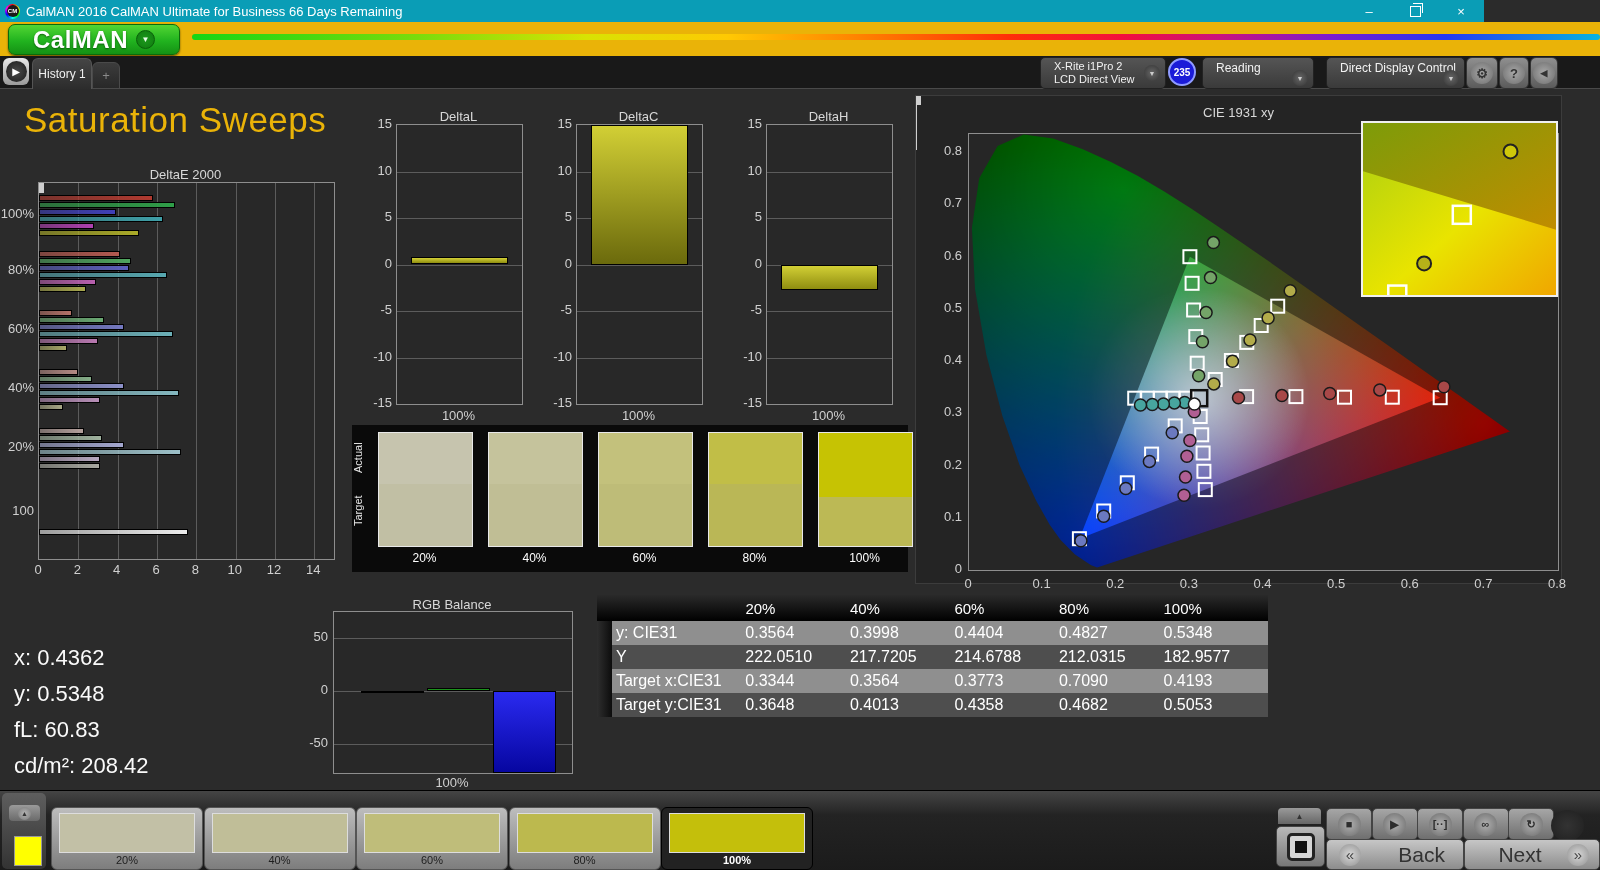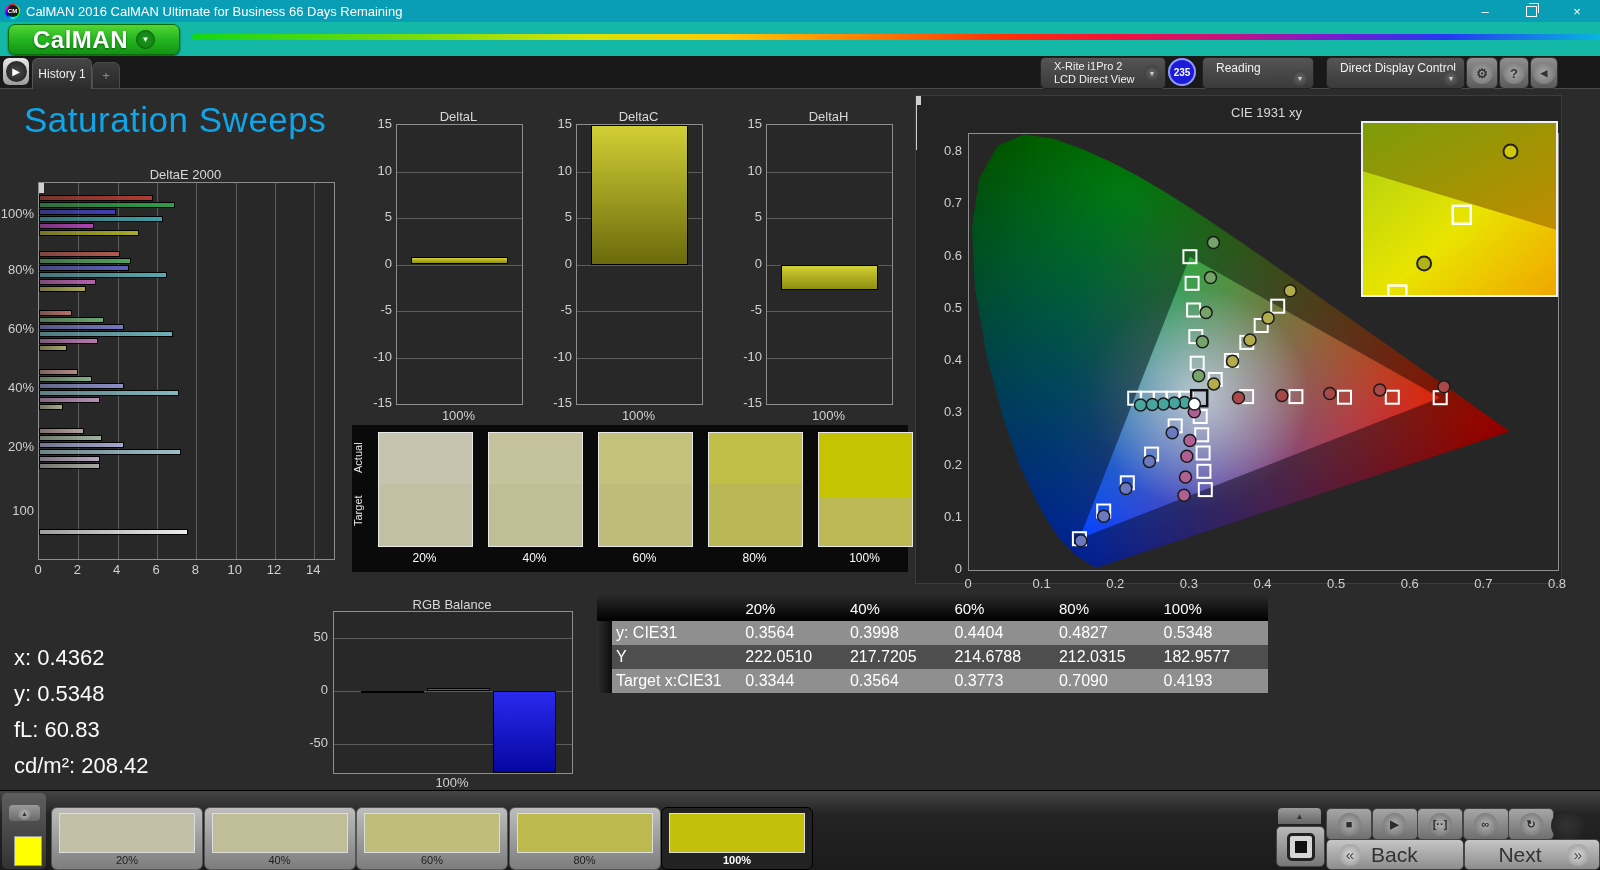--- a/index.html
+++ b/index.html
@@ -1,30 +1,30 @@
 <!DOCTYPE html>
 <html><head>
 <meta charset="utf-8">
 <style>
   html,body{margin:0;padding:0;background:#111;}
   #app{position:relative;width:1600px;height:870px;overflow:hidden;background:#2b2b2b;
        font-family:"Liberation Sans",sans-serif;color:#eee;-webkit-font-smoothing:antialiased;}
   
-  .titlebar{position:absolute;left:0;top:0;width:1600px;height:22px;background:#0a9db6;display:flex;align-items:center;}
+  .titlebar{position:absolute;left:0;top:0;width:1484px;height:22px;background:#0a9db6;display:flex;align-items:center;}
   .app-icon{width:15px;height:15px;border-radius:50%;margin:0 6px 0 5px;
             background:conic-gradient(#f00,#ff0,#0f0,#0ff,#00f,#f0f,#f00);position:relative;}
   .app-icon span{position:absolute;left:1.5px;top:1.5px;width:12px;height:12px;border-radius:50%;
             background:#1b1b1b;color:#fff;font-size:6px;font-weight:bold;display:flex;align-items:center;justify-content:center;}
   .win-title{font-size:13px;color:#fff;}
   .win-controls{position:absolute;right:0;top:0;height:22px;display:flex;}
   .win-btn{width:46px;height:22px;display:flex;align-items:center;justify-content:center;color:#fff;font-size:13px;}
   .win-max-box{width:9px;height:9px;border:1.2px solid #fff;position:relative;background:transparent;}
   .win-max-box:before{content:"";position:absolute;left:2px;top:-4px;width:9px;height:9px;border:1.2px solid #fff;border-bottom:none;border-left:none;}
   
-  .logo-row{position:absolute;left:0;top:22px;width:1600px;height:34px;background:#14b8a6;}
+  .logo-row{position:absolute;left:0;top:22px;width:1600px;height:34px;background:#eab308;}
   .logo-btn{position:absolute;left:8px;top:2px;width:170px;height:29px;border-radius:7px;
             background:linear-gradient(#52d633,#21b31f 55%,#149114);border:1px solid #0b6b0b;
             display:flex;align-items:center;justify-content:center;box-shadow:0 1px 2px rgba(0,0,0,.6);}
   .logo-text{color:#fff;font-size:24px;font-weight:bold;letter-spacing:.5px;text-shadow:0 1px 2px rgba(0,60,0,.7);}
   .logo-dd{width:17px;height:17px;border-radius:50%;background:radial-gradient(#1d9a1d,#0e7a0e);border:1px solid #0a5f0a;
            color:#eaffea;font-size:8px;display:flex;align-items:center;justify-content:center;margin-left:8px;}
   .rainbow{position:absolute;left:192px;top:12px;width:1408px;height:6px;border-radius:3px;
            background:linear-gradient(90deg,#15d615 0%,#79dc0c 16%,#d8e303 28%,#ffc903 38%,#ff7d00 48%,#ff2e08 58%,#f30f3c 66%,#c9127d 73%,#7a1bd0 81%,#2438f2 89%,#09b4df 100%);}
   
   .tab-row{position:absolute;left:0;top:56px;width:1600px;height:32px;background:#191919;border-bottom:1px solid #4a4a4a;}
@@ -43,21 +43,21 @@
   .dd .stripe{width:4px;height:24px;margin:0 6px 0 3px;border-radius:2px;}
   .dd .dd-arrow{width:16px;height:16px;border-radius:50%;background:radial-gradient(#666,#333);color:#ccc;font-size:7px;
       display:flex;align-items:center;justify-content:center;position:absolute;right:5px;top:7px;}
   .dd .txt1{font-size:11px;line-height:13px;}
   .badge{position:absolute;left:1168px;top:58px;width:28px;height:28px;border-radius:50%;background:#1b1bd8;border:2px solid #8f9bff;
       color:#fff;font-size:10px;font-weight:bold;display:flex;align-items:center;justify-content:center;box-sizing:border-box;}
   .tool-btn{position:absolute;top:57px;height:30px;border-radius:6px;background:linear-gradient(#8f8f8f,#5b5b5b);
       border:1px solid #333;color:#2e2e2e;display:flex;align-items:center;justify-content:center;font-weight:bold;}
   .tool-btn .circ{width:22px;height:22px;border-radius:50%;background:radial-gradient(#a8a8a8,#6e6e6e);display:flex;align-items:center;justify-content:center;font-size:13px;color:#333;}
   
-  .h1{position:absolute;left:24px;top:100px;font-size:35px;color:#0ea5e9;letter-spacing:.5px;}
+  .h1{position:absolute;left:24px;top:100px;font-size:35px;color:#eab308;letter-spacing:.5px;}
   .h2{position:absolute;left:14px;top:608px;font-size:26px;color:#fafafa;}
   .reading-line{position:absolute;left:14px;font-size:22px;color:#fafafa;}
   
   .chart-title{position:absolute;text-align:center;font-size:13px;color:#d8d8d8;}
   .plot{position:absolute;background:#282828;border:1px solid #8e8e8e;overflow:hidden;}
   .gridv{position:absolute;top:0;bottom:0;width:1px;background:#5c5c5c;}
   .gridh{position:absolute;left:0;right:0;height:1px;background:#5c5c5c;}
   .ticklab{position:absolute;font-size:13px;color:#d0d0d0;}
   .bar-h{position:absolute;height:6px;border:1px solid #000;box-sizing:border-box;}
   .bar-v{position:absolute;border:1px solid #000;box-sizing:border-box;}
@@ -313,21 +313,21 @@
       </div>
       <div class="swlab" style="left: 356px;">80%</div>
       <div class="swatch" style="left: 466px;">
         <div class="half" style="top: 0px; height: 57%; background: rgb(198, 195, 3);"></div>
         <div class="half" style="bottom: 0px; height: 43%; background: rgb(188, 185, 85);"></div>
       </div>
       <div class="swlab" style="left: 466px;">100%</div>
     </div>
 
   <div class="cie-panel">
-    <div class="chart-title" style="left:0;top:9px;width:645px;padding-left:28px;">CIE 1931 xy</div>
+    <div class="chart-title" style="left:0;top:9px;width:645px;">CIE 1931 xy</div>
     <div class="cie-plot" id="cie-plot"><svg width="589" height="436" viewBox="0 0 589 436">
      <defs>
             <radialGradient id="gR" gradientUnits="userSpaceOnUse" cx="515.4" cy="289.8" r="430">
       <stop offset="0" stop-color="#ff0000"></stop>
               <stop offset="1" stop-color="#ff0000" stop-opacity="0"></stop>
             </radialGradient>
             <radialGradient id="gG" gradientUnits="userSpaceOnUse" cx="154.6" cy="54.8" r="450">
       <stop offset="0" stop-color="#00d000"></stop>
               <stop offset="1" stop-color="#00d000" stop-opacity="0"></stop>
             </radialGradient>
@@ -535,20 +535,29 @@
       </div>
       <div class="row" style="background: linear-gradient(90deg, rgb(143, 143, 143), rgb(143, 143, 143));">
         <div class="c0" style="background: linear-gradient(90deg, rgb(46, 46, 46), rgb(12, 12, 12));"></div>
         <div class="cl">Target x:CIE31</div>
         <div class="cv">0.3344</div>
         <div class="cv">0.3564</div>
         <div class="cv">0.3773</div>
         <div class="cv">0.7090</div>
         <div class="cv">0.4193</div>
       </div>
+      <div class="row" style="background: linear-gradient(90deg, rgb(78, 78, 78), rgb(78, 78, 78));">
+        <div class="c0" style="background: linear-gradient(90deg, rgb(46, 46, 46), rgb(12, 12, 12));"></div>
+        <div class="cl">Target y:CIE31</div>
+        <div class="cv">0.3648</div>
+        <div class="cv">0.4013</div>
+        <div class="cv">0.4358</div>
+        <div class="cv">0.4682</div>
+        <div class="cv">0.5053</div>
+      </div>
     </div>
 
   <div class="bottombar">
     <div class="bb-leftpanel">
       <div class="bb-up">
           <i>▲</i>
         </div>
       <div class="bb-current" style="background: rgb(255, 255, 0);"></div>
     </div>
     <div id="bb-swatches">
@@ -594,20 +603,20 @@
         <div class="bb-tbtn" style="left: 1462.5px;">
           <i>∞</i>
         </div>
         <div class="bb-tbtn" style="left: 1508px;">
           <i>↻</i>
         </div>
       </div>
     <div class="bb-dark-circle"></div>
     <div class="bb-nav" style="left:1326px;width:136px;">
       <span class="circ" style="margin:0 10px 0 12px;">«</span>
-      <span style="flex:1;text-align:left;margin-right:18px;">Back</span>
+      <span style="flex:1;text-align:right;margin-right:18px;">Back</span>
     </div>
     <div class="bb-nav" style="left:1464px;width:134px;">
       <span style="flex:1;text-align:center;margin-left:18px;">Next</span>
       <span class="circ" style="margin:0 10px;">»</span>
     </div>
   </div>
 </div>
 
 </body></html>

